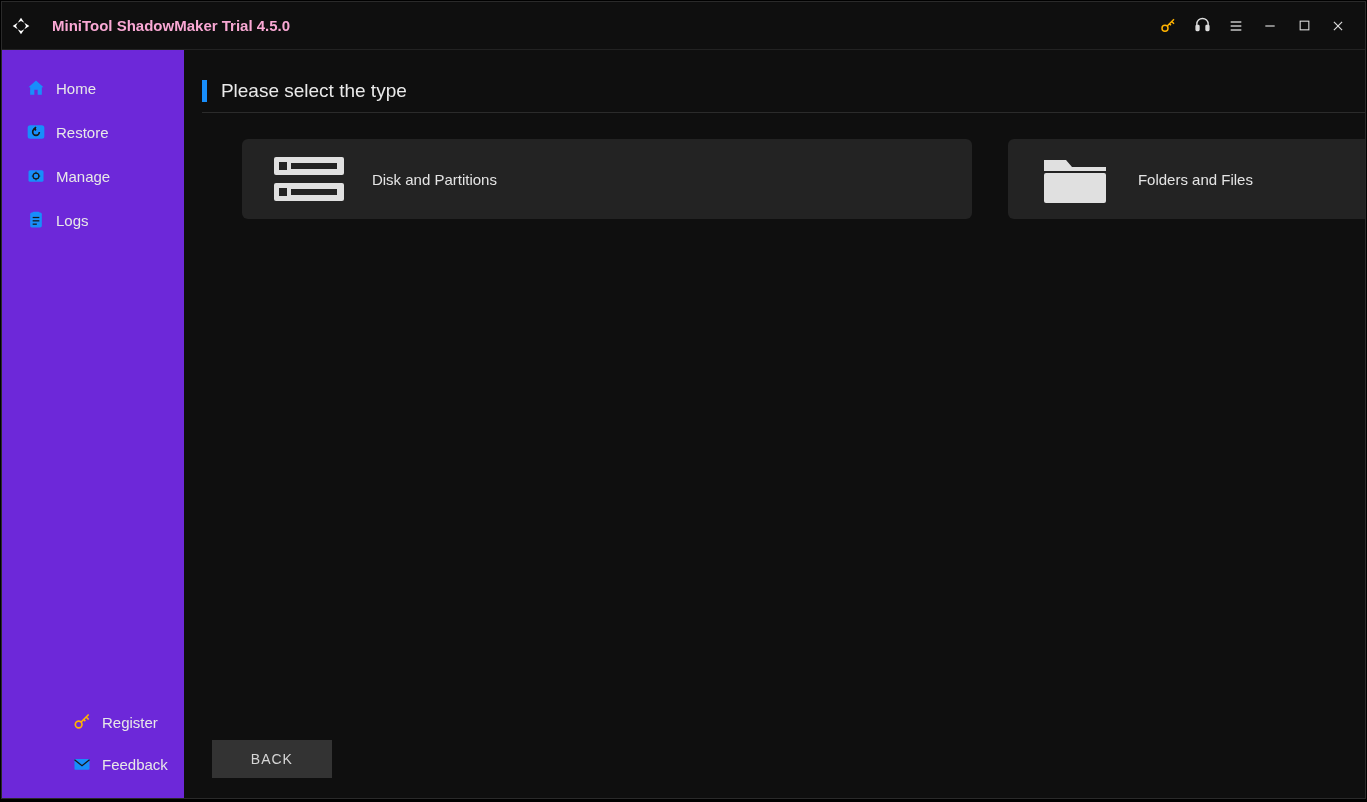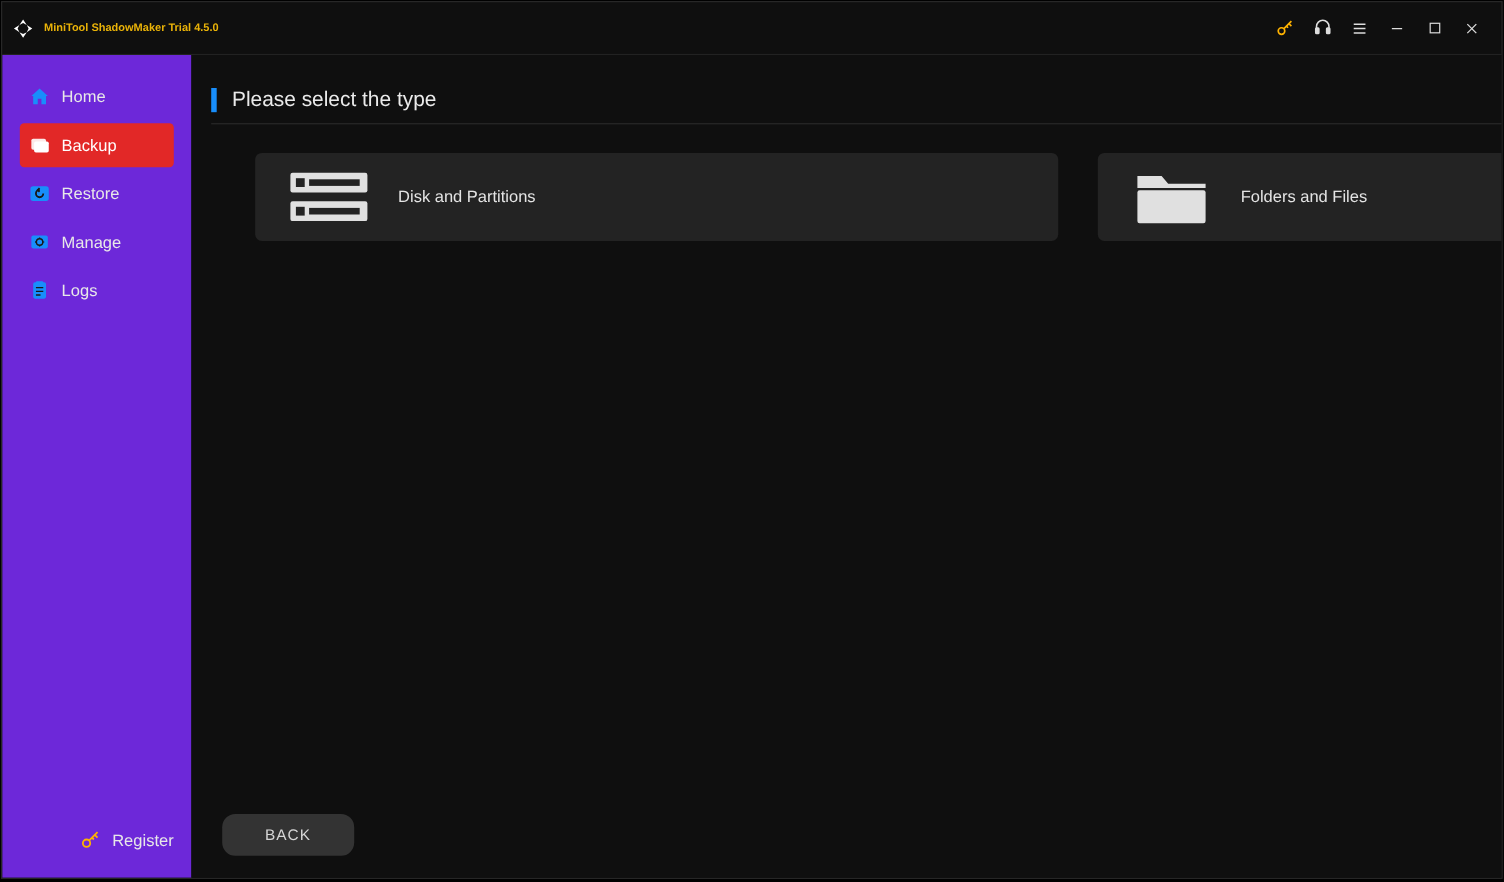--- a/index.html
+++ b/index.html
@@ -27,24 +27,24 @@
     display: flex;
     align-items: center;
     padding: 0 10px 0 8px;
     border-bottom: 1px solid #222;
   }
   .titlebar .logo {
     width: 22px; height: 22px;
     display: flex; align-items: center; justify-content: center;
   }
   .titlebar .title {
-    margin-left: 8px;
-    font-size: 10px;
+    margin-left: 20px;
+    font-size: 15px;
     font-weight: 600;
-    color: #eab308;
+    color: #f9a8d4;
   }
   .titlebar .spacer { flex: 1; }
   .titlebar .tb-icon {
     width: 34px; height: 34px;
     display: flex; align-items: center; justify-content: center;
     cursor: pointer;
     color: #ddd;
   }
 
   
@@ -148,21 +148,21 @@
   .footer-area {
     margin-top: auto;
     padding-bottom: 8px;
     padding-left: 10px;
   }
   .back-btn {
     width: 120px;
     height: 38px;
     background: #333;
     color: #d6d6d6;
-    border-radius: 12px;
+    border-radius: 0;
     display: flex;
     align-items: center;
     justify-content: center;
     font-size: 14px;
     letter-spacing: 1px;
     cursor: pointer;
   }
 
   svg { display: block; }
 </style>
@@ -224,29 +224,20 @@
 
       <div class="nav-item">
         <span class="icon">
           <svg width="20" height="20" viewBox="0 0 24 24" fill="#188efb">
               <path d="M12 3 L3 11 h2 v9 h5 v-6 h4 v6 h5 v-9 h2 Z"></path>
             </svg>
         </span>
         <span class="label">Home</span>
       </div>
 
-      <div class="nav-item active">
-        <span class="icon">
-          <svg width="20" height="20" viewBox="0 0 24 24" fill="#fff">
-              <rect x="3" y="5" width="16" height="12" rx="2" opacity="0.9"></rect>
-              <rect x="6" y="8" width="16" height="12" rx="2" fill="#fff" stroke="#e22827" stroke-width="0"></rect>
-            </svg>
-        </span>
-        <span class="label">Backup</span>
-      </div>
 
 
       <div class="nav-item">
         <span class="icon">
           <svg width="20" height="20" viewBox="0 0 24 24" fill="none" stroke="#188efb" stroke-width="2">
               <rect x="3" y="5" width="18" height="14" rx="2" fill="#188efb"></rect>
               <path d="M12 8 a4 4 0 1 0 4 4" stroke="#181818"></path>
               <path d="M12 6 l-2 2 l2 2" stroke="#181818"></path>
             </svg>
         </span>
@@ -280,20 +271,29 @@
 
       <div class="bottom">
         <div class="nav-item">
           <span class="icon">
             <svg width="20" height="20" viewBox="0 0 24 24" fill="none" stroke="#ffb300" stroke-width="2">
               <circle cx="8" cy="15" r="4"></circle>
                 <path d="M11 12 L20 3 M17 6 l3 3 M14 9 l2 2"></path>
             </svg>
           </span>
           <span class="label">Register</span>
+        </div>
+        <div class="nav-item">
+          <span class="icon">
+            <svg width="20" height="20" viewBox="0 0 24 24" fill="#188efb">
+                <rect x="3" y="6" width="18" height="13" rx="1"></rect>
+                <path d="M3 7 l9 7 l9 -7" fill="none" stroke="#181818" stroke-width="1.5"></path>
+              </svg>
+          </span>
+          <span class="label">Feedback</span>
         </div>
       </div>
     </div>
 
     <div class="main">
       <div class="page-header">
         <div class="marker"></div>
         <div class="text">Please select the type</div>
       </div>
 

